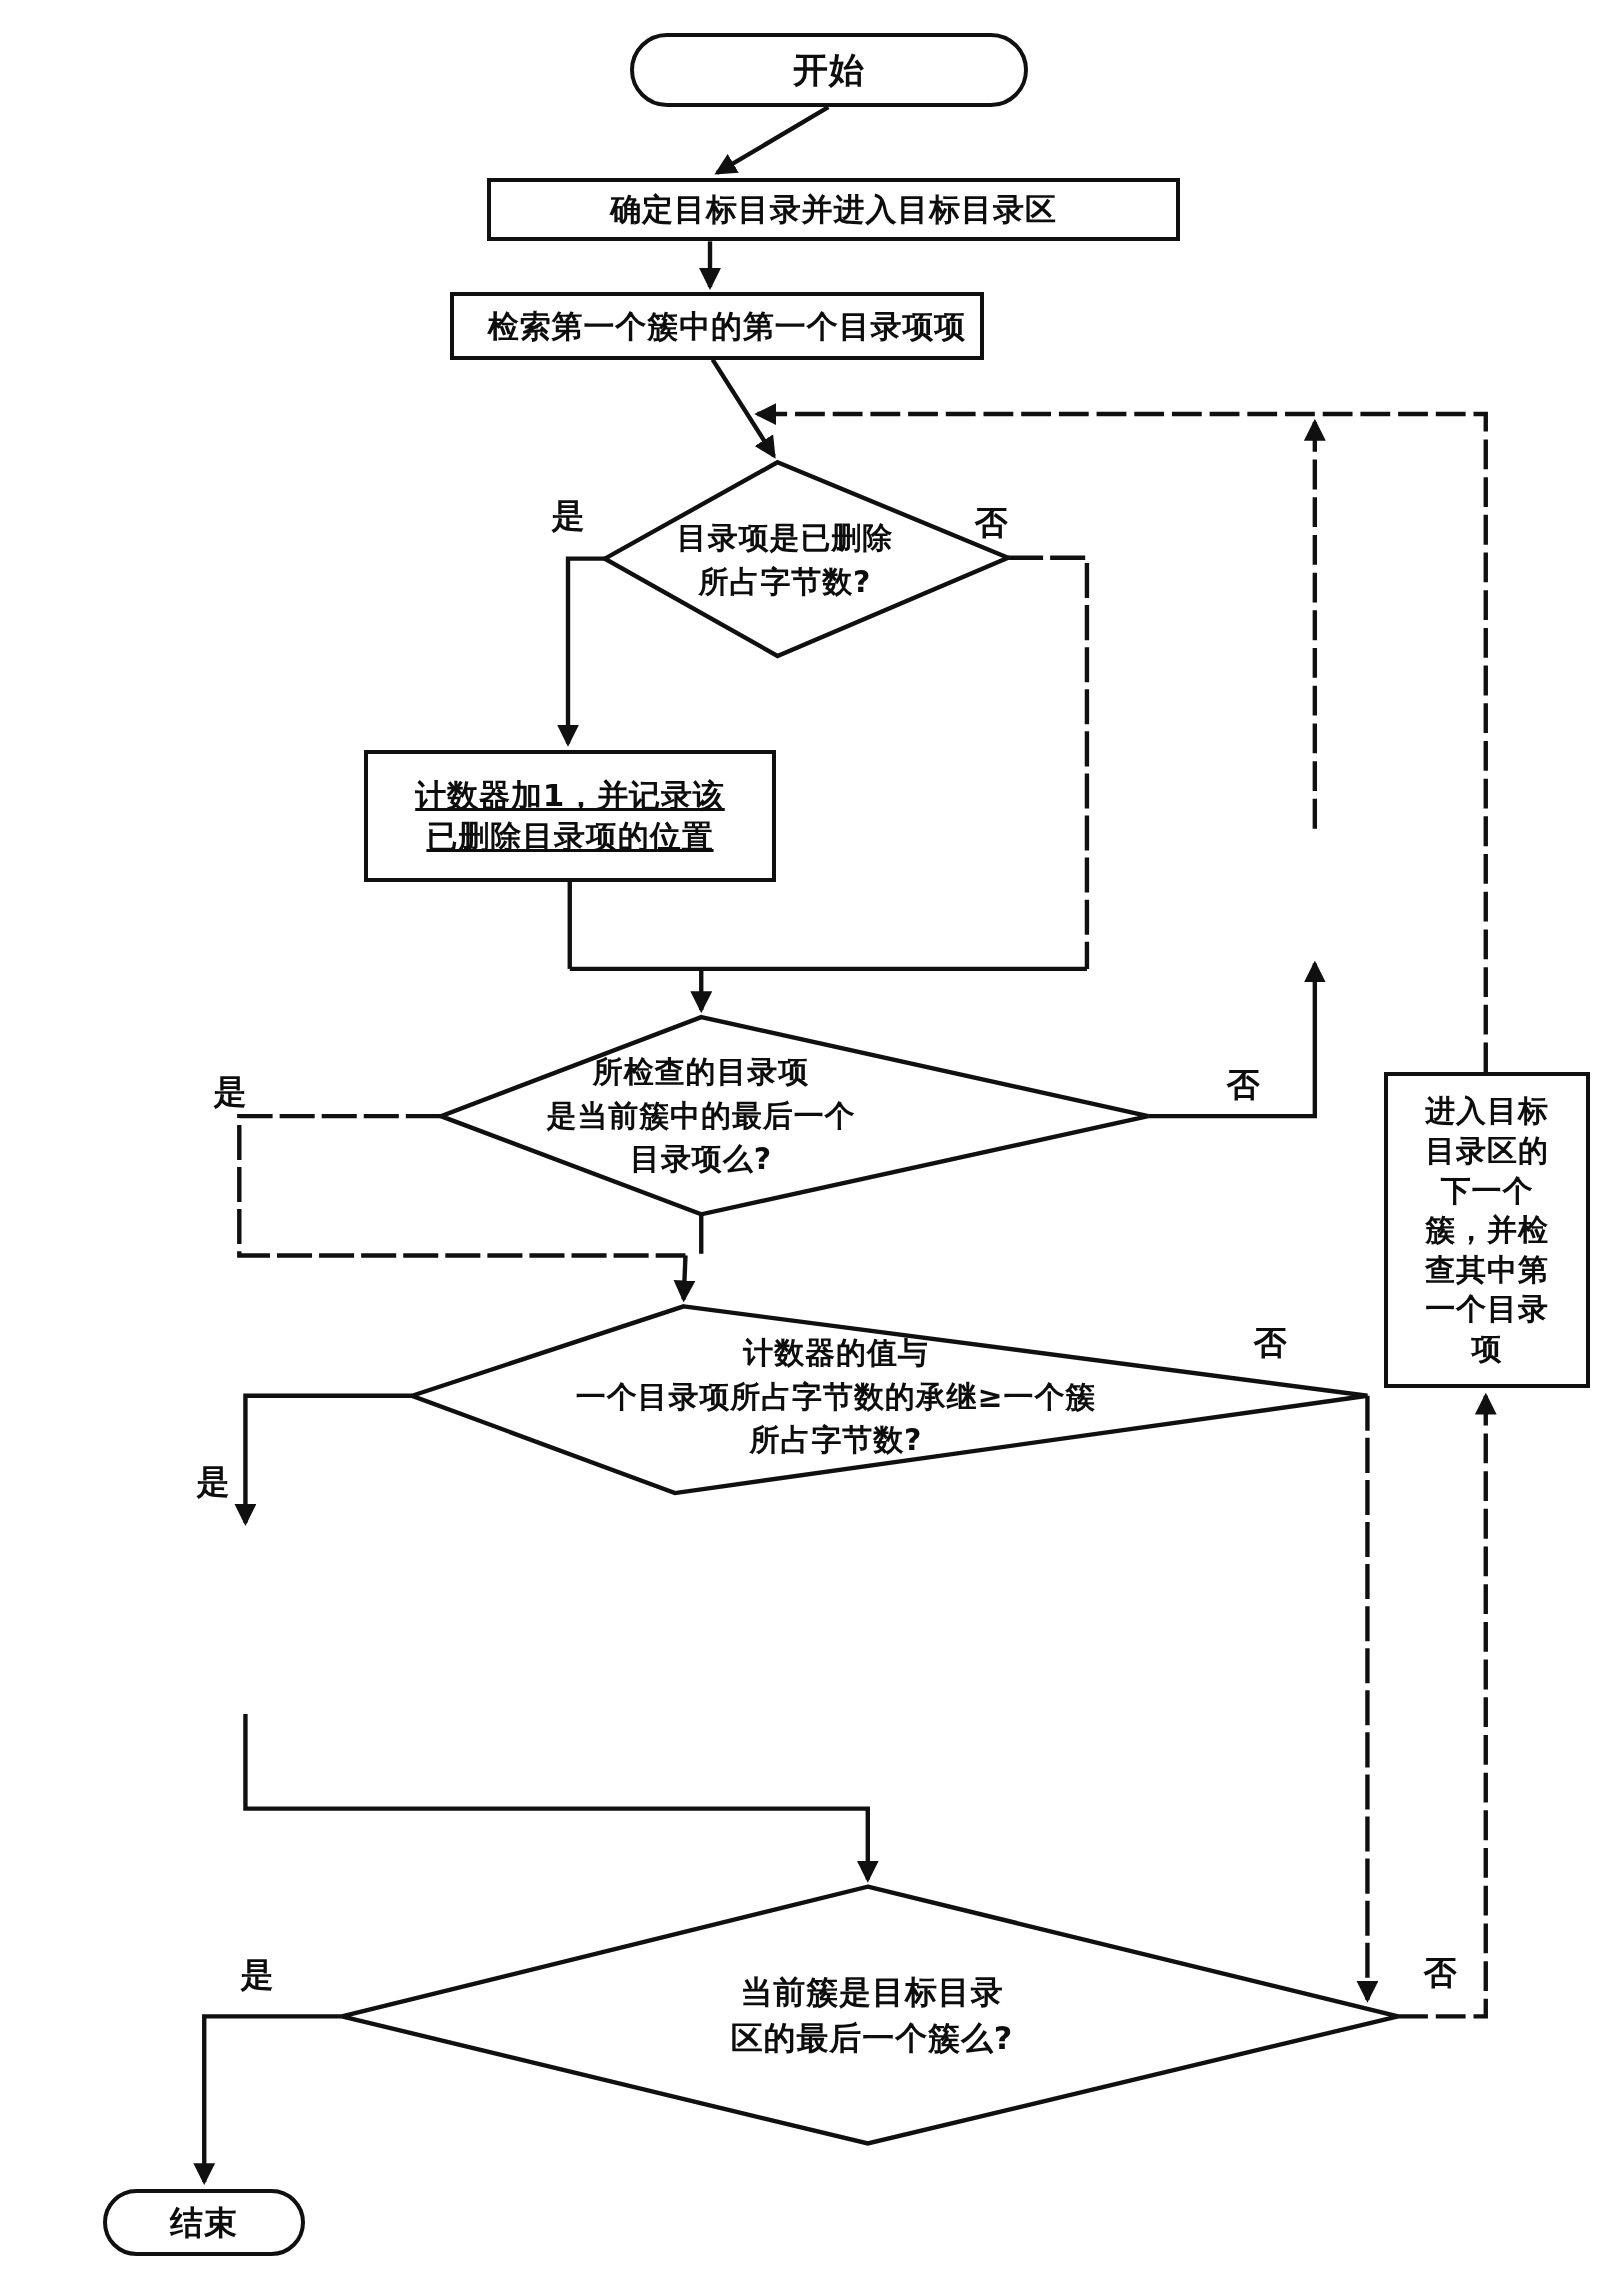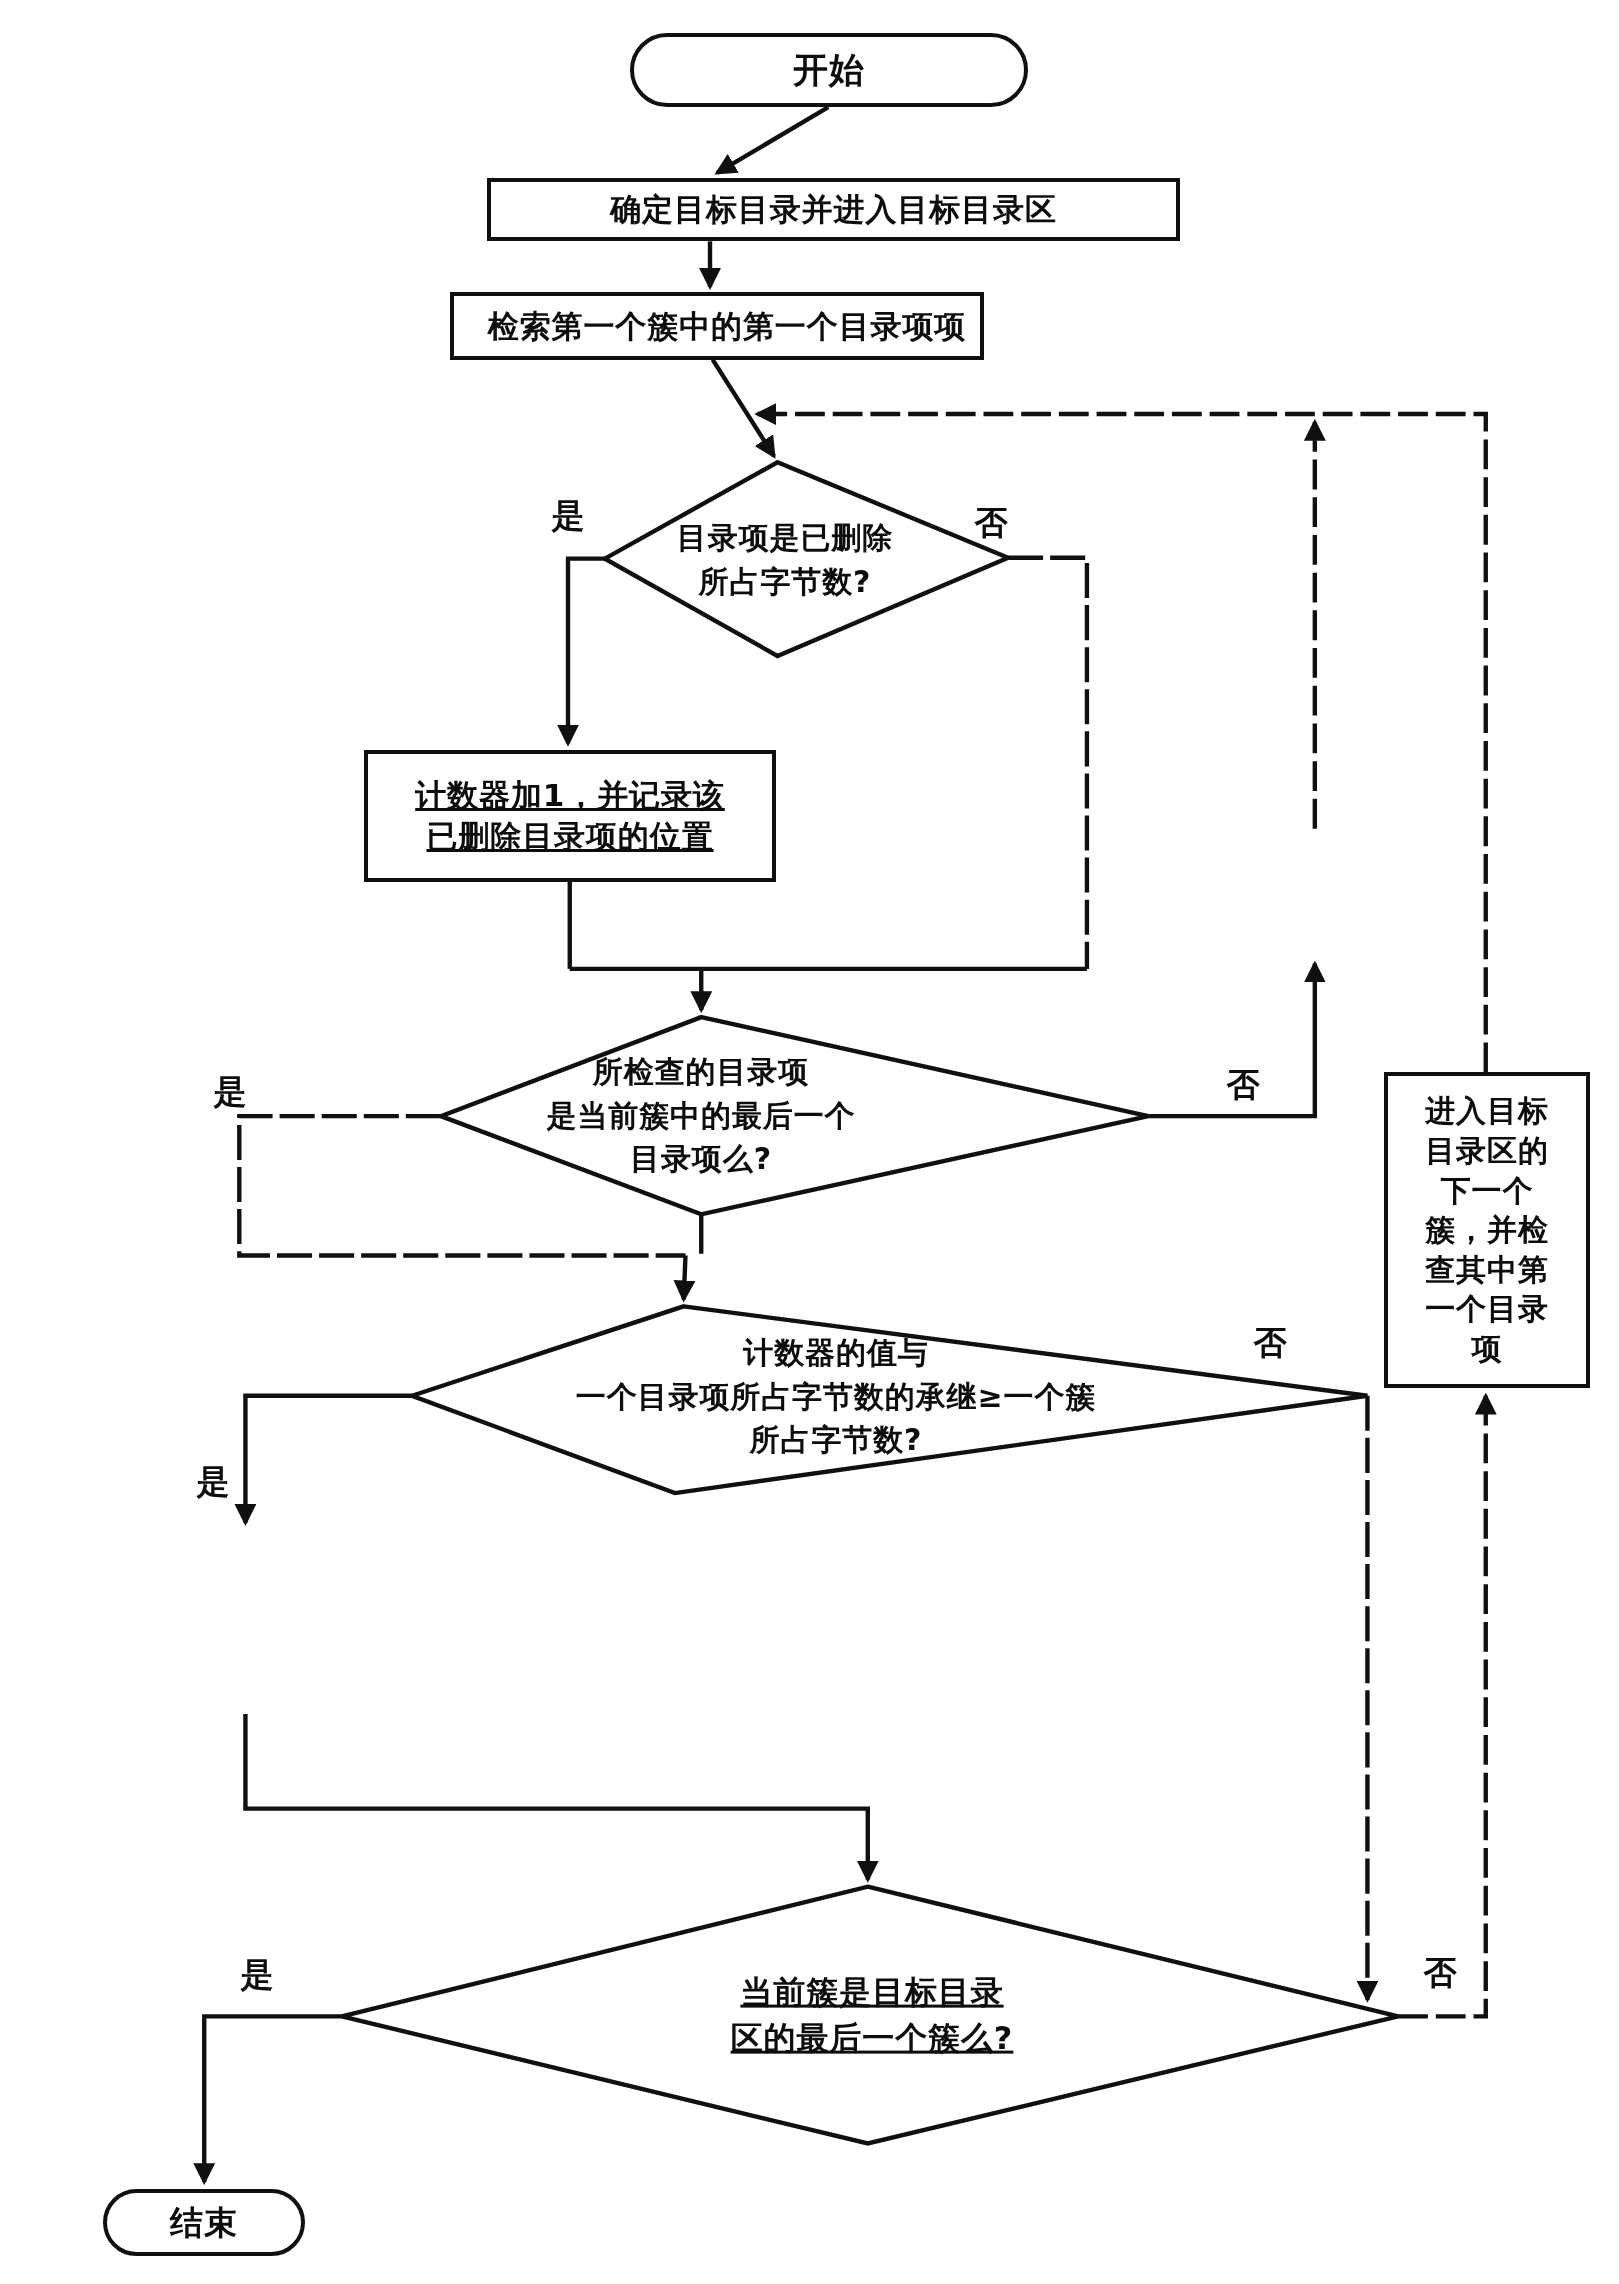--- a/index.html
+++ b/index.html
@@ -123,21 +123,21 @@
 所占字节数?</div>
 
   <div class="dtext" style="left:701px;top:1115px;">所检查的目录项
 是当前簇中的最后一个
 目录项么?</div>
 
   <div class="dtext" style="left:820px;top:1396px;margin-left:16px;">计数器的值与
 一个目录项所占字节数的承继≥一个簇
 所占字节数?</div>
 
-  <div class="dtext" style="left:872px;top:2015px;font-size:32px;text-decoration:underline;">当前簇是目标目录
+  <div class="dtext" style="left:872px;top:2015px;font-size:32px;">当前簇是目标目录
 区的最后一个簇么?</div>
 
   <div class="branch" style="left:568px;top:516px;">是</div>
   <div class="branch" style="left:991px;top:523px;">否</div>
   <div class="branch" style="left:230px;top:1092px;">是</div>
   <div class="branch" style="left:1243px;top:1085px;">否</div>
   <div class="branch" style="left:213px;top:1482px;">是</div>
   <div class="branch" style="left:1270px;top:1343px;">否</div>
   <div class="branch" style="left:257px;top:1975px;">是</div>
   <div class="branch" style="left:1440px;top:1973px;">否</div>

